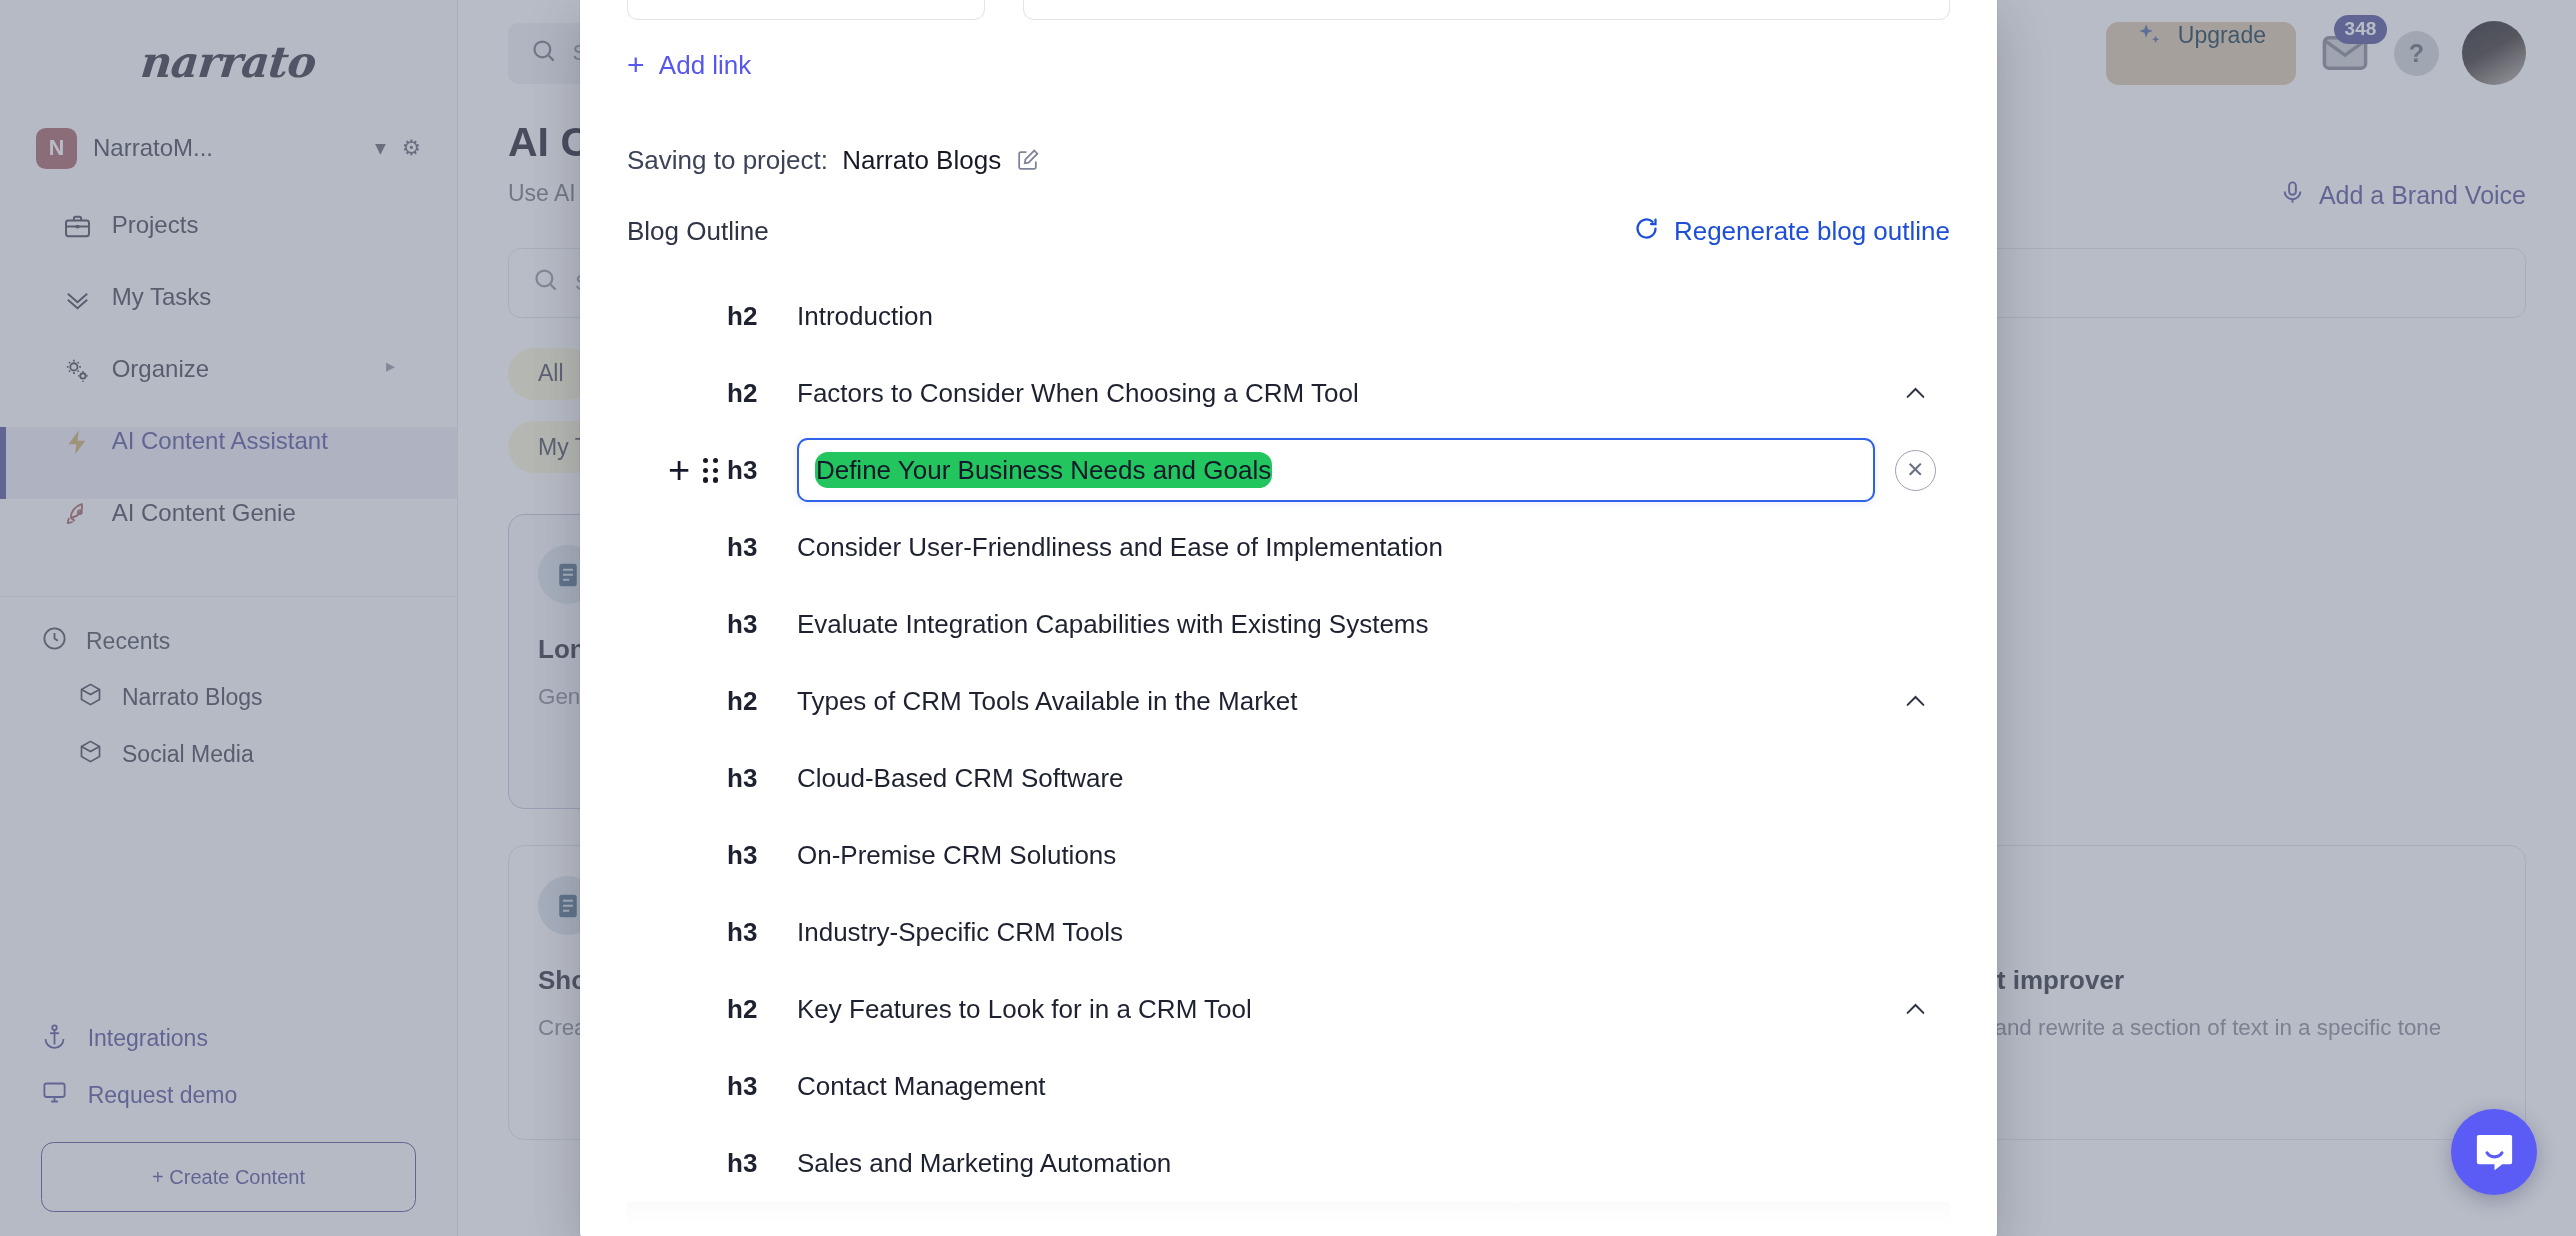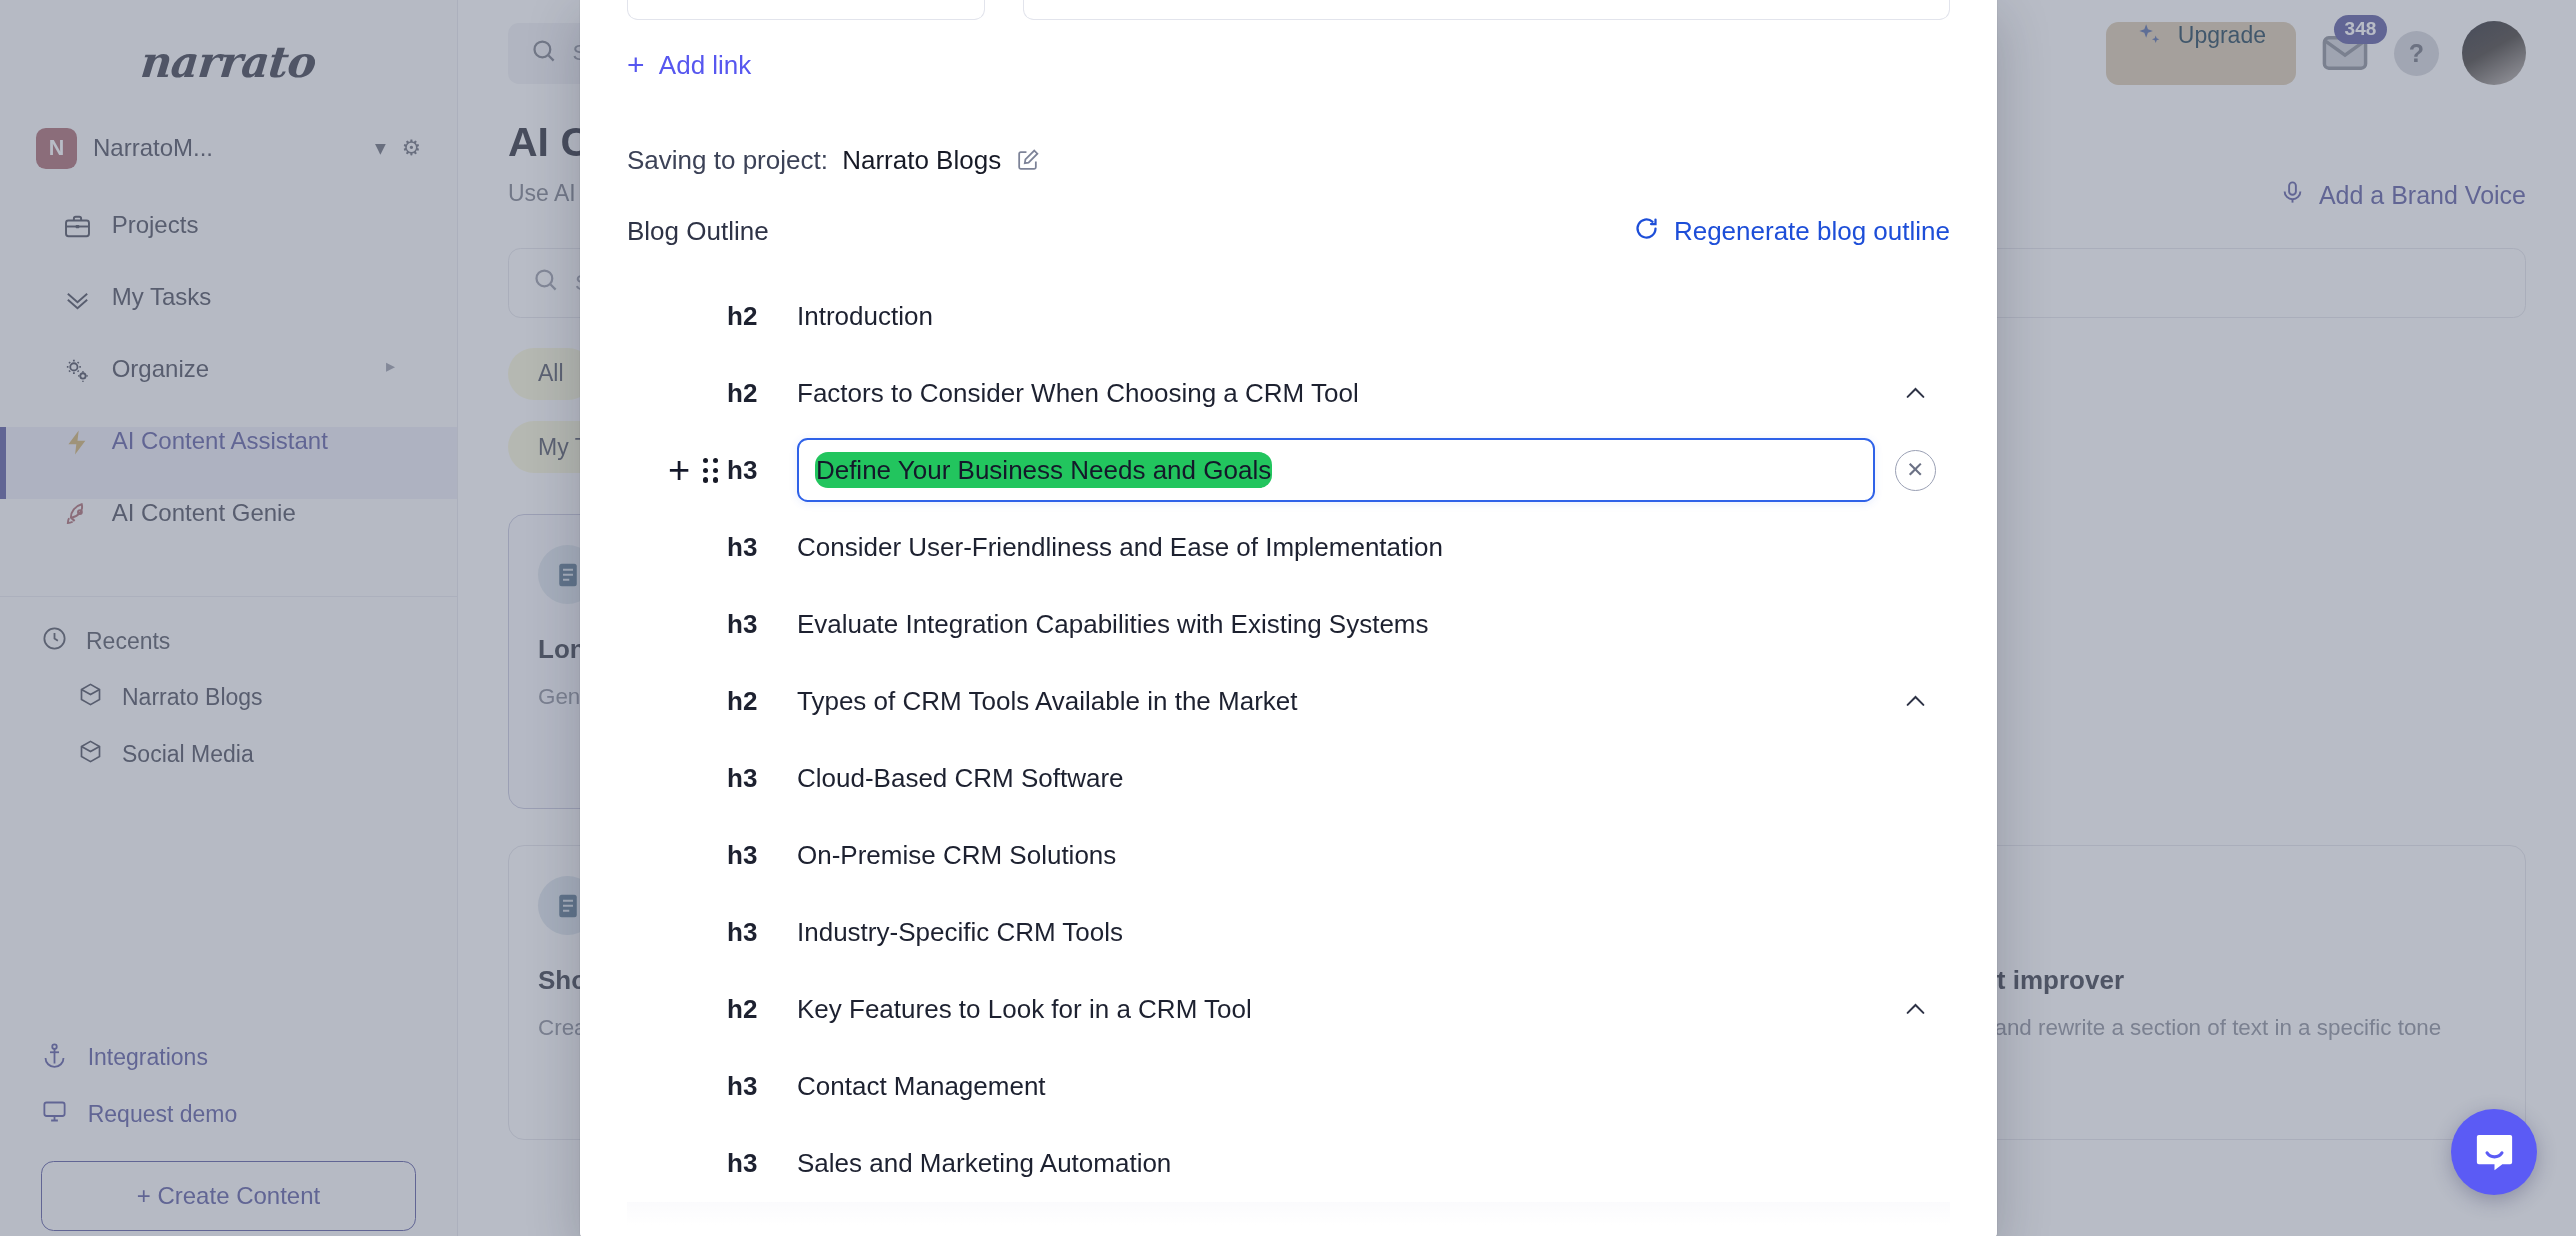--- a/index.html
+++ b/index.html
@@ -74,31 +74,31 @@
     display: flex; align-items: center; gap: 18px;
     padding: 0 41px; height: 54px;
     font-size: 23px; color: #53596e;
   }
   .recent-item {
     display: flex; align-items: center; gap: 18px;
     padding: 0 41px 0 77px; height: 57px;
     font-size: 23px; color: #4b5168;
   }
 
-  .sidebar-bottom { position: absolute; left: 0; right: 0; bottom: 5px; }
+  .sidebar-bottom { position: absolute; left: 0; right: 0; bottom: 24px; }
   .bottom-link {
     display: flex; align-items: center; gap: 19.7px;
     padding: 0 41px; height: 57px;
     font-size: 23px; color: #5b5bd6;
   }
   .create-btn {
     margin: 18px 41px 0; height: 70px;
     border: 1.8px solid #5b5bd6; border-radius: 12.5px;
     display: flex; align-items: center; justify-content: center; gap: 12.5px;
-    color: #5b5bd6; font-size: 24px; font-weight: 500;
+    color: #5b5bd6; font-size: 20px; font-weight: 500;
   }
 
   
   .main-bg { flex: 1; position: relative; padding: 0 50px; min-width: 0; }
   .topbar { height: 106px; display: flex; align-items: center; gap: 23px; }
   .search-box {
     flex: 1; max-width: 1038px; height: 61px;
     background: #f2f3f7; border-radius: 10.7px;
     display: flex; align-items: center; gap: 16px; padding: 0 21.5px;
     font-size: 22.4px; color: #8c92a6;

